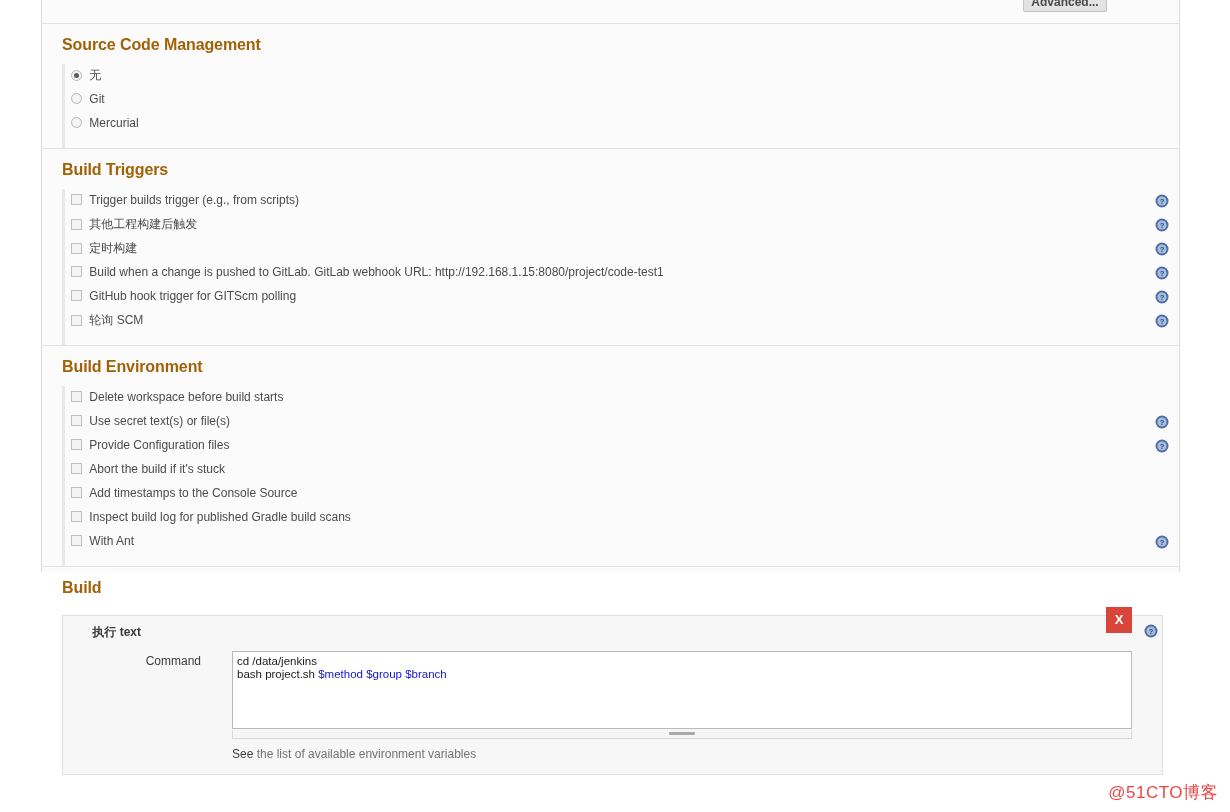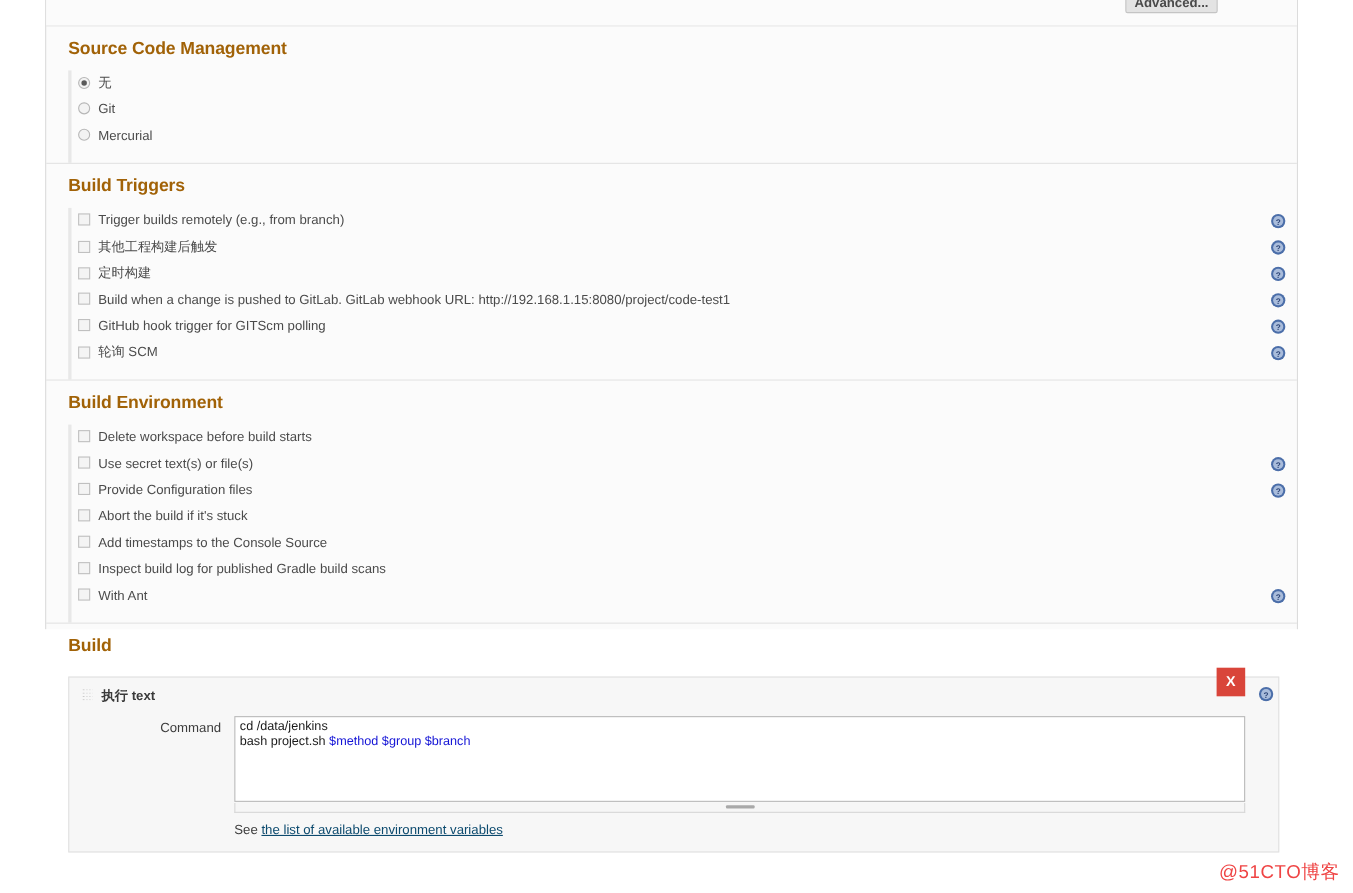--- a/index.html
+++ b/index.html
@@ -191,20 +191,21 @@
     top: 8px;
     width: 14px;
     height: 14px;
     cursor: pointer;
   }
 
   #command-row {
     display: flex;
     align-items: flex-start;
     padding: 4px 0 0 0;
+    gap: 19px;
   }
   #command-label {
     width: 150px;
     text-align: right;
     padding-right: 12px;
     font-size: 12px;
     color: #3d3d3d;
     padding-top: 3px;
     box-sizing: border-box;
   }
@@ -246,22 +247,21 @@
     height: 3px;
     background: #a9a9a9;
     border-radius: 1px;
   }
   #env-link-row {
     padding: 8px 0 10px 158px;
     font-size: 12px;
     color: #3d3d3d;
   }
   #env-link {
-    color: #0c4a6e;
-    text-decoration: underline;
+    color: #737373;
     cursor: pointer;
   }
 
   
   #watermark {
     position: absolute;
     right: 12px;
     bottom: 8px;
     font-size: 17px;
     color: #ef4444;
@@ -302,21 +302,21 @@
 
       </div>
     </div>
 
     <div class="section">
       <h2 class="section-title">Build Triggers</h2>
       <div class="option-group">
 
         <label class="opt-row">
           <span class="check-box"></span>
-          <span class="opt-label">Trigger builds remotely (e.g., from branch)</span>
+          <span class="opt-label">Trigger builds trigger (e.g., from scripts)</span>
           <span class="help-icon">
             <svg viewBox="0 0 14 14" width="14" height="14">
               <circle cx="7" cy="7" r="6.5" fill="#4b6ea9"></circle>
               <circle cx="7" cy="7" r="4.6" fill="#a9bcdb"></circle>
               <text x="7" y="10.3" font-size="7.5" font-family="Liberation Sans, sans-serif" font-weight="bold" fill="#2c4476" text-anchor="middle">?</text>
             </svg>
           </span>
         </label>
 
         <label class="opt-row">

